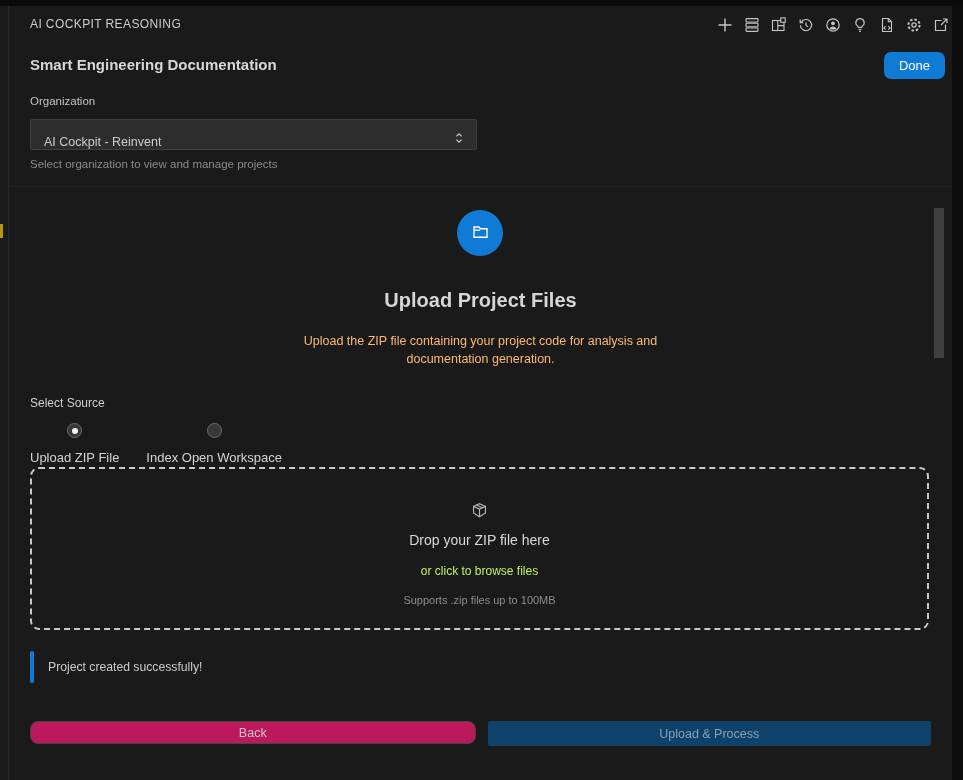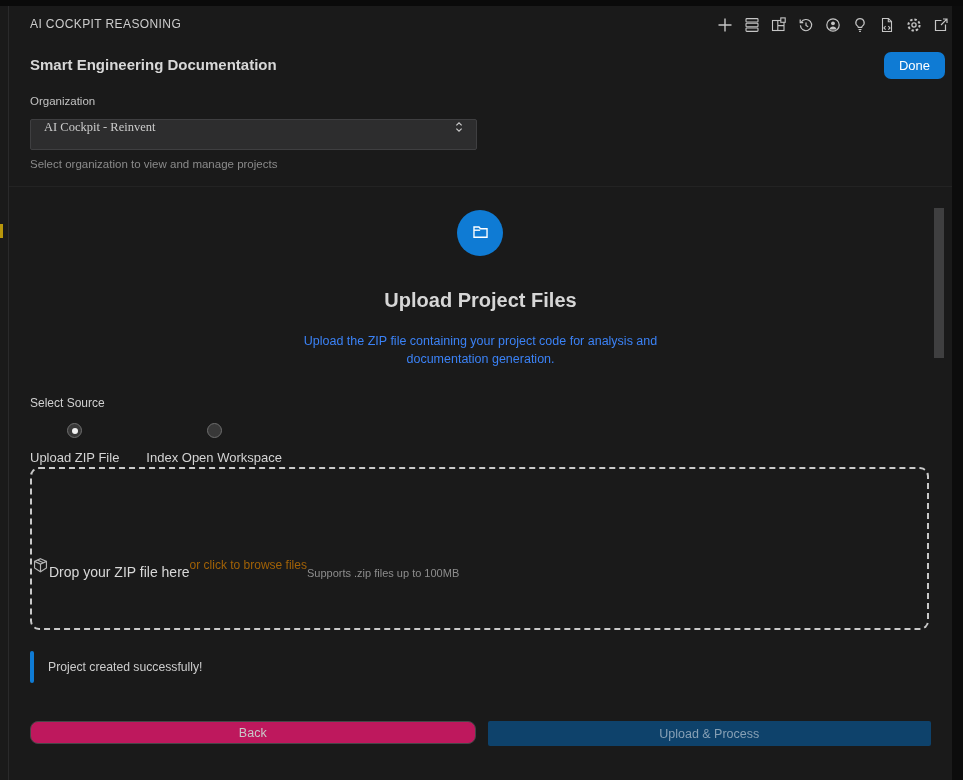--- a/index.html
+++ b/index.html
@@ -15,47 +15,47 @@
   .panel-title { position:absolute; left:30px; top:17px; font-size:12px; letter-spacing:.4px; color:#cccccc; }
 
   .titlebar-actions { position:absolute; top:16px; right:14px; display:flex; gap:10px; }
   .icon-btn { width:17px; height:17px; background:none; border:none; color:#c5c5c5; padding:0; cursor:pointer; display:flex; align-items:center; justify-content:center; }
   .icon-btn svg { width:16px; height:16px; display:block; }
 
   .page-heading { position:absolute; left:30px; top:56px; font-size:15px; font-weight:bold; color:#d7d7d7; }
   .done-btn { position:absolute; top:52px; right:18px; height:27px; padding:0 15px; background:#0f7bd4; color:#ffffff; border:none; border-radius:7px; font-size:13px; font-family:inherit; cursor:pointer; }
 
   .org-label { position:absolute; left:30px; top:95px; font-size:11.5px; color:#c2c2c2; }
-  .org-select { position:absolute; left:30px; top:119px; width:447px; height:31px; background:#2d2d2e; border:1px solid #3f3f41; border-radius:2px; display:flex; align-items:flex-start; padding:0 10px 0 13px; cursor:pointer;font-family:Liberation Serif, serif; }
+  .org-select { position:absolute; left:30px; top:119px; width:447px; height:31px; background:#2d2d2e; border:1px solid #3f3f41; border-radius:2px; display:flex; align-items:flex-end; padding:0 10px 0 13px; cursor:pointer; }
   .org-select .value { flex:1; font-size:12.5px; color:#cccccc; }
   .org-select svg { width:14px; height:14px; color:#cccccc; }
   .org-helper { position:absolute; left:30px; top:158px; font-size:11.5px; color:#8a8a8a; }
 
   .panel-divider { position:absolute; left:9px; top:186px; width:943px; height:1px; background:#232323; }
   .scroll-thumb { position:absolute; left:934px; top:208px; width:10px; height:150px; background:#3f3f40; }
 
   .upload-badge { position:absolute; left:457px; top:210px; width:46px; height:46px; border-radius:50%; background:#0f7bd4; display:flex; align-items:center; justify-content:center; color:#ffffff; }
   .upload-badge svg { width:19px; height:19px; }
 
   .upload-title { position:absolute; left:9px; top:289px; width:943px; text-align:center; font-size:20px; font-weight:600; color:#d6d6d6; }
   .upload-desc-wrap { position:absolute; left:9px; top:333px; width:943px; display:flex; justify-content:center; }
-  .upload-desc { max-width:412px; text-align:center; font-size:12.5px; line-height:17.5px; color:#3b82f6; }
+  .upload-desc { max-width:412px; text-align:center; font-size:12.5px; line-height:17.5px; color:#fdba74; }
 
   .source-label { position:absolute; left:30px; top:396px; font-size:12px; font-weight:500; color:#d0d0d0; }
   .radio-row { position:absolute; left:30px; top:423px; display:flex; gap:27px; align-items:center; }
   .radio-option { display:flex; align-items:center; gap:12px; cursor:pointer;flex-direction:column; }
   .radio-dot { width:15px; height:15px; border-radius:50%; background:#383838; border:1px solid #6e6e6e; display:flex; align-items:center; justify-content:center; }
   .radio-option.selected .radio-dot::after { content:""; width:6px; height:6px; border-radius:50%; background:#f2f2f2; }
   .radio-label { font-size:13px; color:#d4d4d4; }
 
-  .dropzone { position:absolute; left:30px; top:467px; width:899px; height:163px; border:2px dashed #c9c9c9; border-radius:9px; display:flex; flex-direction:row; align-items:center; padding-top:33px; cursor:pointer; background:transparent; }
+  .dropzone { position:absolute; left:30px; top:467px; width:899px; height:163px; border:2px dashed #c9c9c9; border-radius:9px; display:flex; flex-direction:column; align-items:center; padding-top:33px; cursor:pointer; background:transparent; }
   .dropzone .pkg { color:#b5b5b5; }
   .dropzone .pkg svg { width:17px; height:17px; display:block; }
   .dz-headline { margin-top:13px; font-size:14px; color:#d8d8d8; }
-  .dz-subline { margin-top:0; font-size:12px; color:#a16207; }
+  .dz-subline { margin-top:16px; font-size:12px; color:#bef264; }
   .dz-note { margin-top:16px; font-size:11px; color:#8d8d8d; }
 
   .status-row { position:absolute; left:30px; top:651px; width:899px; height:32px; display:flex; align-items:center; }
   .status-bar { width:4px; height:32px; border-radius:2px; background:#0f7bd4; }
   .status-text { margin-left:14px; font-size:12.2px; color:#cccccc; }
 
   .btn-row { position:absolute; left:30px; top:721px; width:901px; display:flex; gap:12px; }
   .back-btn { flex:1; height:23px; background:#be185d; border:1px solid #464647; border-radius:8px; color:#c9c9c9; font-size:12.5px; font-family:inherit; cursor:pointer; }
   .submit-btn { flex:1; height:25px; background:#0e426b; border:none; border-radius:2px; color:#87a0b5; font-size:12.5px; font-family:Liberation Sans, sans-serif; cursor:default; }
 </style>

